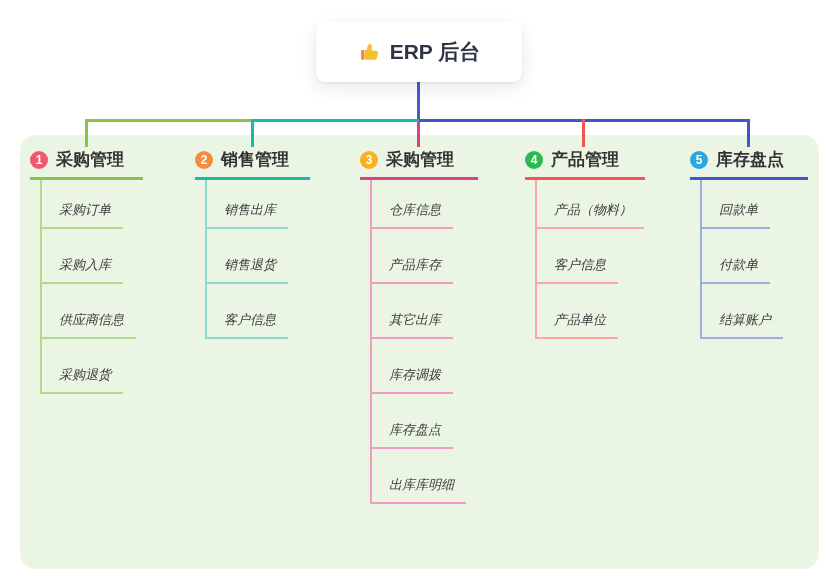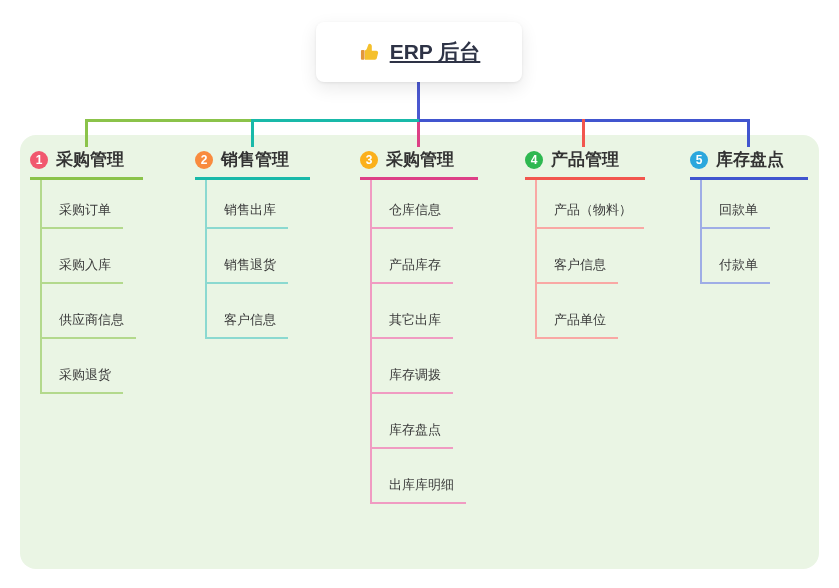--- a/index.html
+++ b/index.html
@@ -10,38 +10,38 @@
   }
   .panel{
     position:absolute;left:20px;top:135px;width:799px;height:434px;
     border-radius:16px;
   }
   .root-card{
     position:absolute;left:316px;top:22px;width:206px;height:60px;
     border-radius:8px;z-index:3;
     box-shadow:0 1px 3px rgba(0,0,0,.07),0 6px 18px rgba(0,0,0,.09);
     display:flex;align-items:center;justify-content:center;gap:10px;
-    font-size:21px;font-weight:600;color:#2e3346;text-decoration:underline;
+    font-size:21px;font-weight:600;color:#2e3346;
   }
   .root-card svg{display:block;}
   .hline{position:absolute;height:3px;z-index:1;}
   .vline{position:absolute;width:3px;z-index:1;}
   .branch{position:absolute;top:148px;z-index:2;}
   .branch-header{
     display:flex;align-items:center;gap:8px;
     padding-bottom:6px;border-bottom:3px solid var(--c,#888);
     font-size:17px;font-weight:600;color:#333;white-space:nowrap;cursor:default;
   }
   .badge{
     width:18px;height:18px;border-radius:50%;flex:none;
     color:#fff;font-size:12px;font-weight:700;line-height:1;
     display:flex;align-items:center;justify-content:center;
   }
   .children{margin-left:10px;border-left:2px solid var(--light,#ccc);}
-  .child{position:relative;height:55px;}
+  .child{position:relative;height:55px;font-style:italic;}
   .child:first-child{height:49px;}
   .child-label{
     position:absolute;left:0;bottom:0;white-space:nowrap;
     font-size:13px;color:#3a3a3a;
     padding:0 12px 8px 17px;
     border-bottom:2px solid var(--light,#ccc);
   }
 </style>
 </head>
 <body>
@@ -153,14 +153,17 @@
       <span class="badge" style="background: rgb(43, 167, 221);">5</span>
       <span>库存盘点</span>
     </div>
     <div class="children">
       <div class="child">
         <div class="child-label">回款单</div>
       </div>
       <div class="child">
         <div class="child-label">付款单</div>
       </div>
+      <div class="child">
+        <div class="child-label">结算账户</div>
+      </div>
     </div>
   </div>
 
 </body></html>

